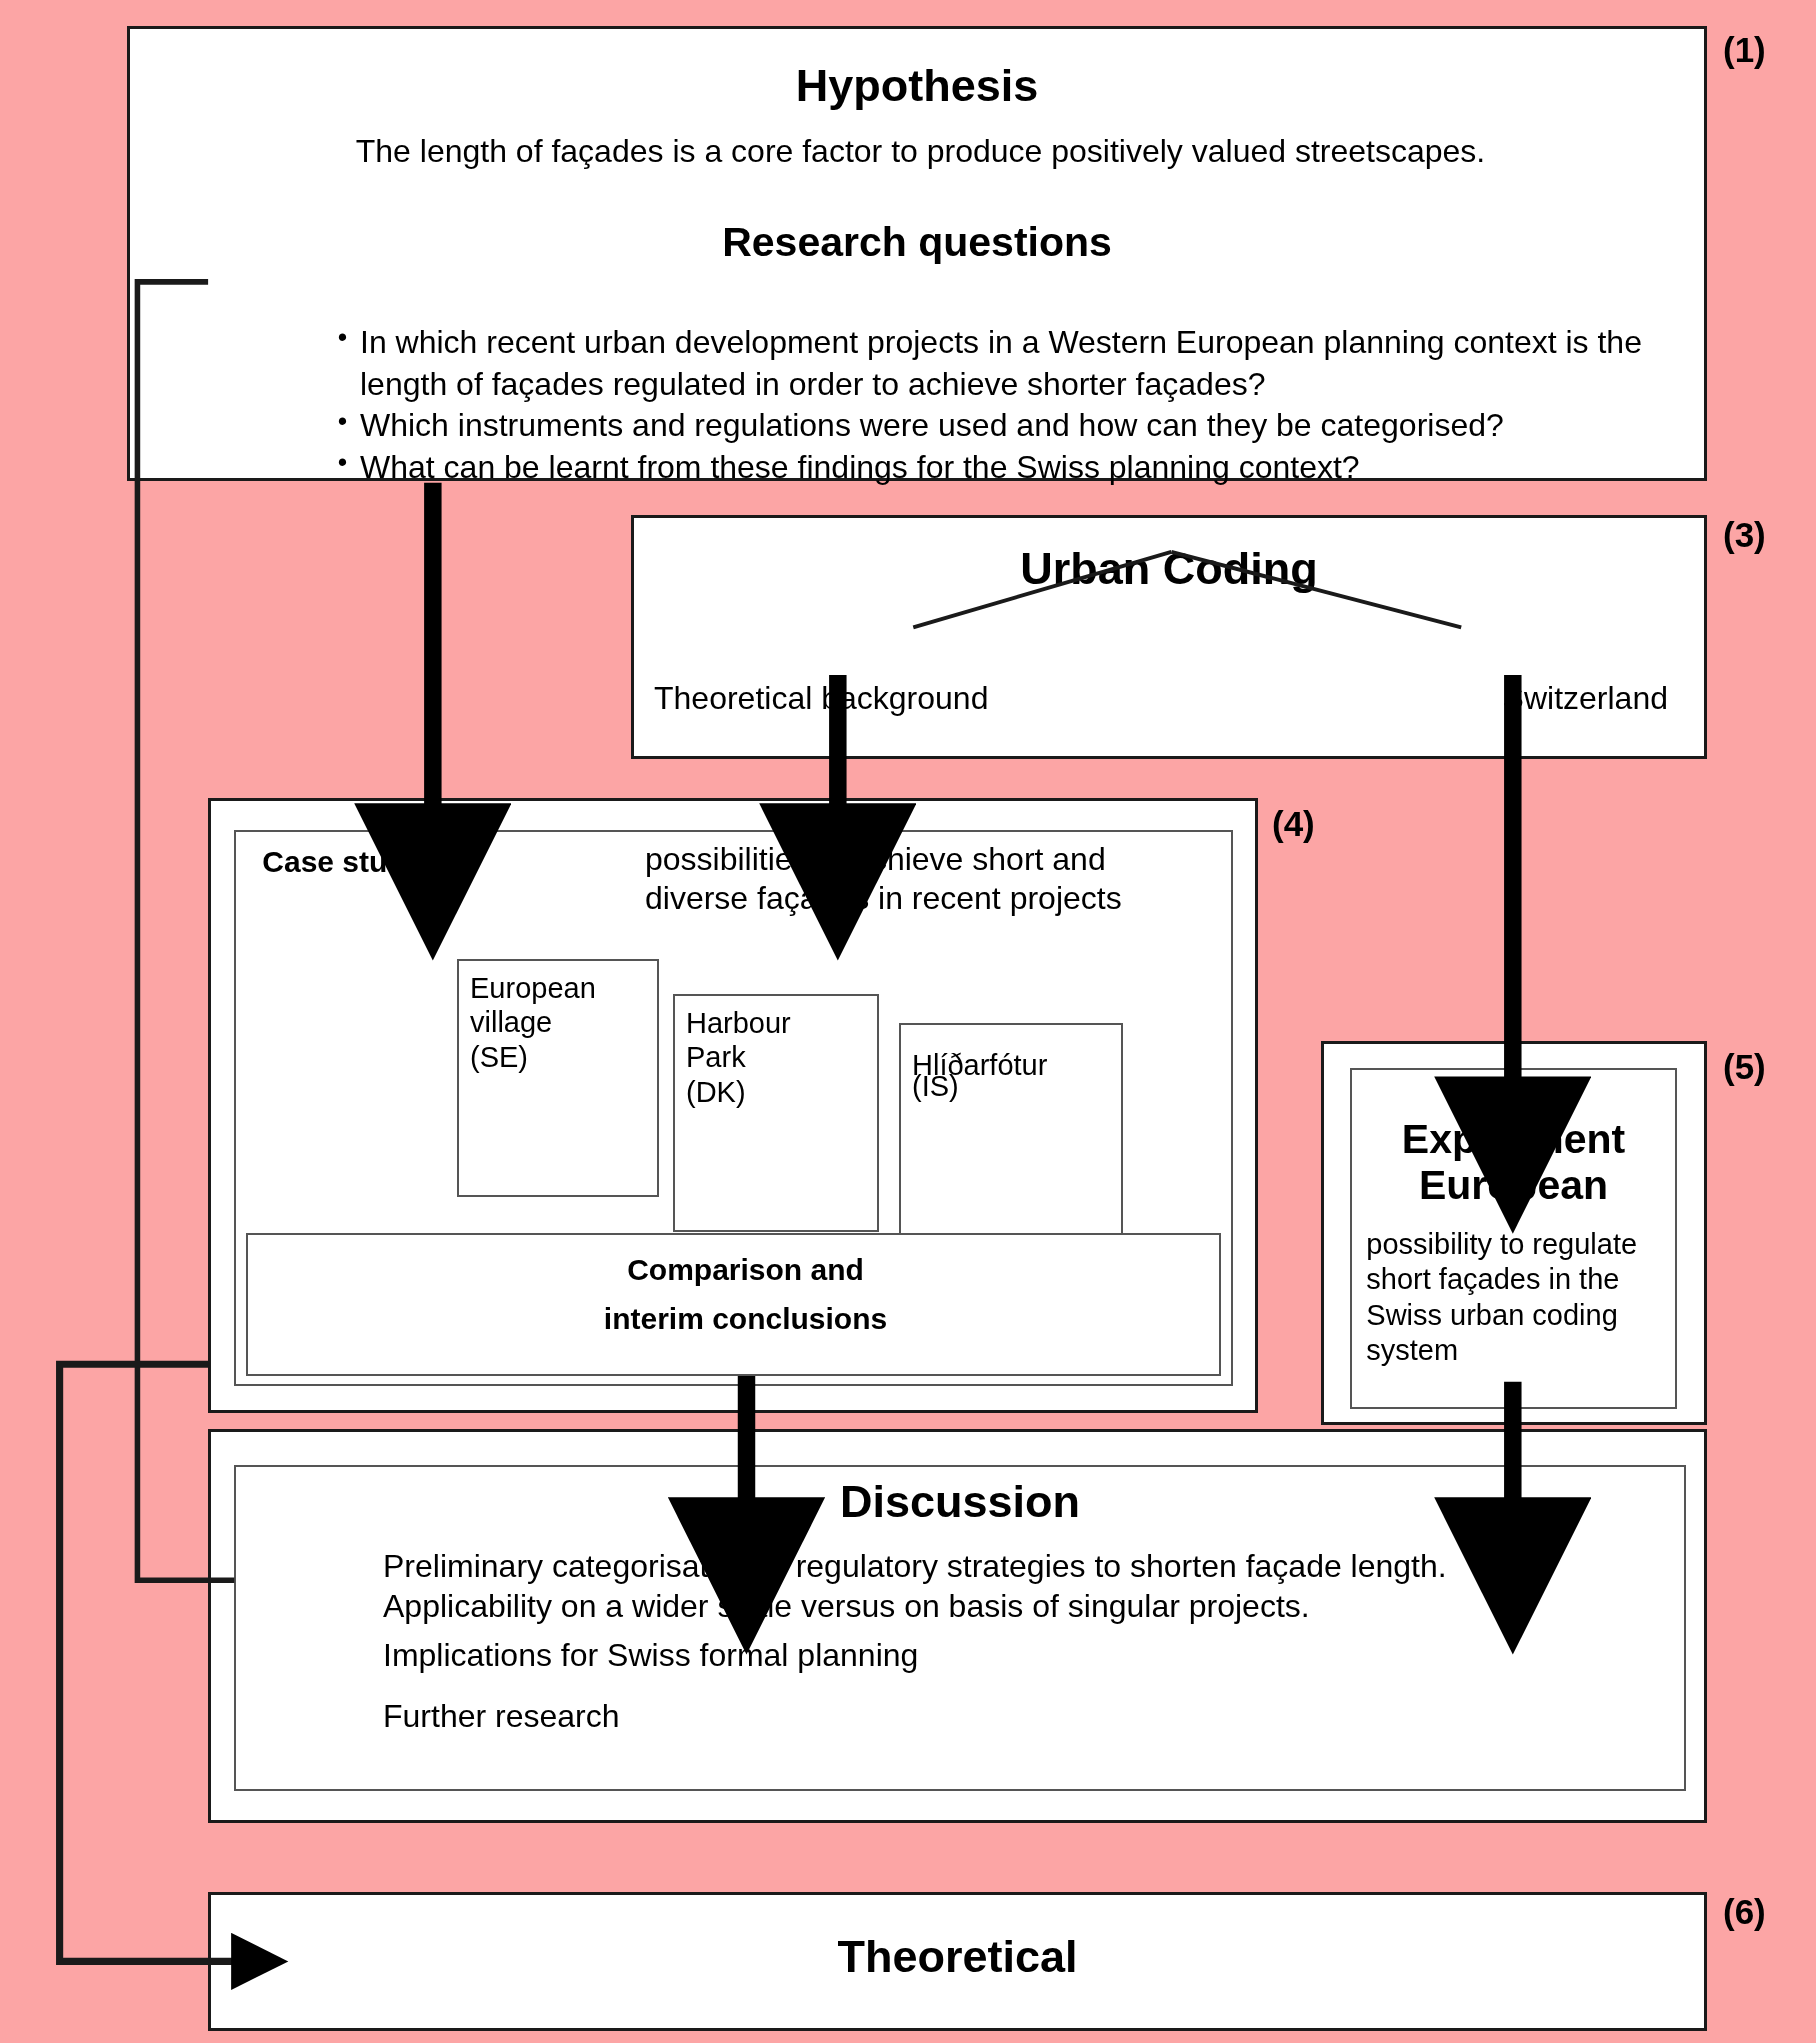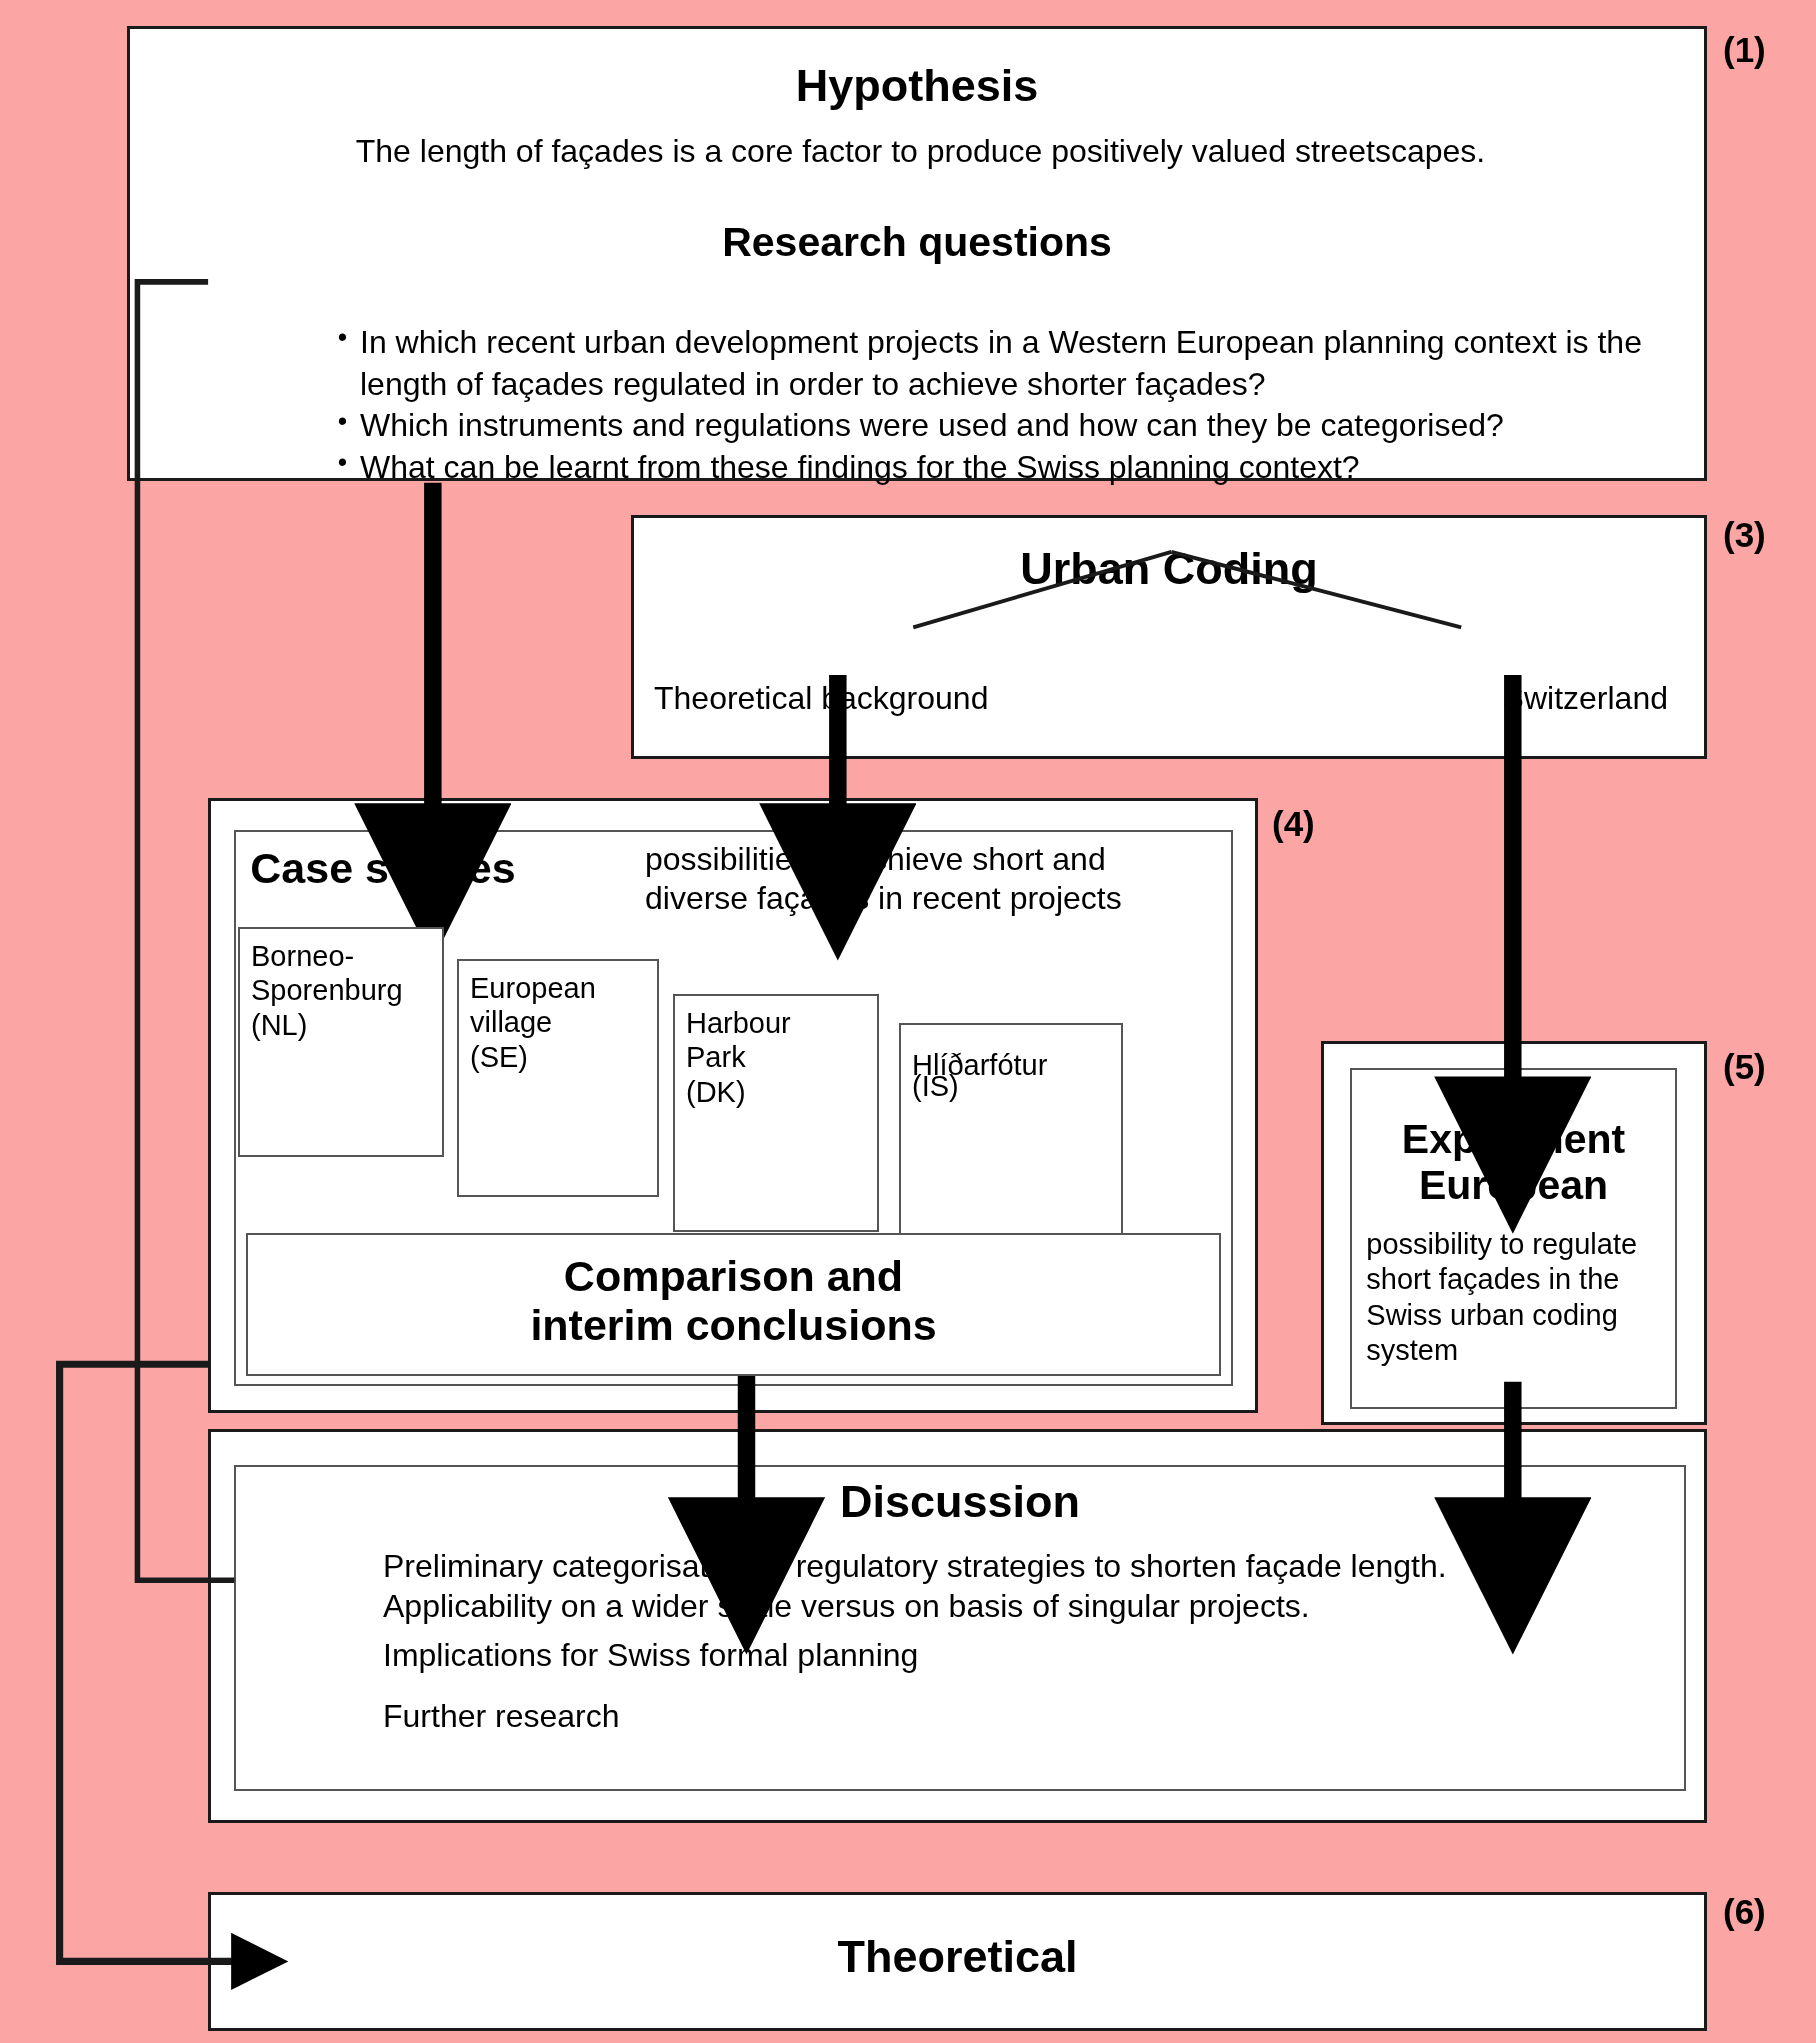--- a/index.html
+++ b/index.html
@@ -9,21 +9,21 @@
 
   
   .box{position:absolute;background:#fff;border:3.2px solid #1a1a1a;box-sizing:border-box;}
   .box.thin{border:2.4px solid #555;}
   .box.card{border:2.4px solid #555;background:#fff;}
 
   
   .ttl{font-weight:bold;text-align:center;line-height:1.06;}
   .h1{font-size:45px;}
   .h2{font-size:41px;}
-  .h3{font-size:43px;}
+  .h3{font-size:30px;margin-left:12px;}
   .body{font-size:32px;line-height:1.26;}
   .body-sm{font-size:29px;line-height:1.2;}
   .center{text-align:center;}
 
   ul.q{margin:0;padding:0;list-style:none;}
   ul.q li{font-size:32px;line-height:1.30;position:relative;padding-left:27px;}
   ul.q li:before{content:"\2022";position:absolute;left:4.8px;top:-1.6px;font-size:27px;}
 
   .num{position:absolute;font-weight:bold;font-size:35px;}
 
@@ -55,24 +55,20 @@
   <div class="num" style="left:1723px;top:515px;">(3)</div>
 
   <div class="box" style="left:208px;top:798px;width:1050px;height:615px;"></div>
   <div class="num" style="left:1272px;top:804px;">(4)</div>
 
   <div class="box thin" style="left:234px;top:830px;width:999px;height:556px;">
     <div class="ttl h3" style="position:absolute;left:14.3px;top:14.3px;width:349px;text-align:left;">Case studies</div>
     <div class="body" style="position:absolute;left:409px;top:8px;width:540px;line-height:1.22;">possibilities to achieve short and diverse façades in recent projects</div>
   </div>
 
-  <div class="box card" style="left:238px;top:927px;width:206px;height:230px;z-index:5;">
-    <div class="body-sm" style="position:absolute;left:11px;top:9.5px;width:187px;">Borneo-Sporenburg</div>
-    <div class="body-sm" style="position:absolute;left:11px;top:79px;">(NL)</div>
-  </div>
 
   <div class="box card" style="left:457px;top:959px;width:202px;height:238px;z-index:6;">
     <div class="body-sm" style="position:absolute;left:11px;top:9.5px;width:179px;">European village</div>
     <div class="body-sm" style="position:absolute;left:11px;top:79px;">(SE)</div>
   </div>
 
   <div class="box card" style="left:673px;top:994px;width:206px;height:238px;z-index:7;">
     <div class="body-sm" style="position:absolute;left:11px;top:9.5px;width:143px;">Harbour Park</div>
     <div class="body-sm" style="position:absolute;left:11px;top:79px;">(DK)</div>
   </div>

